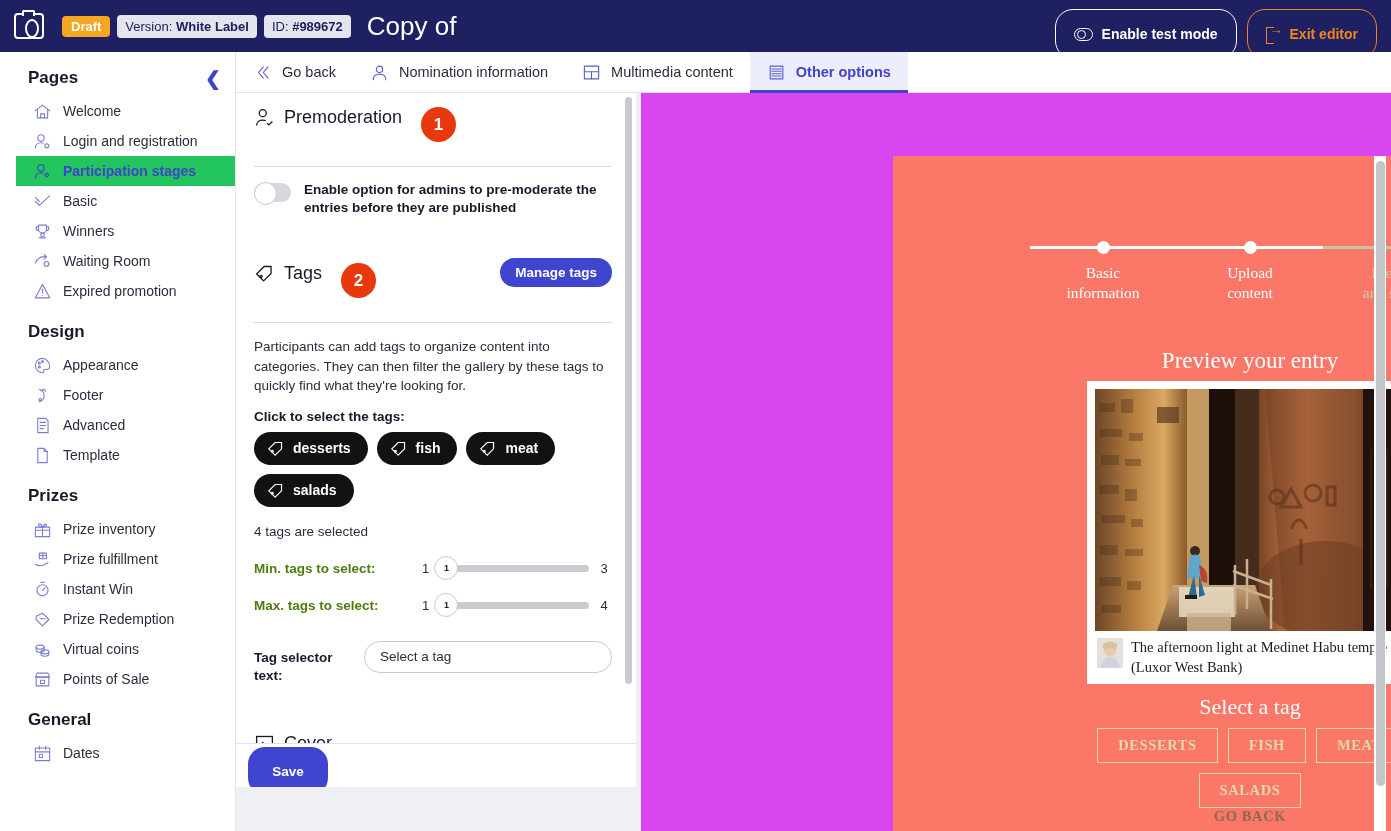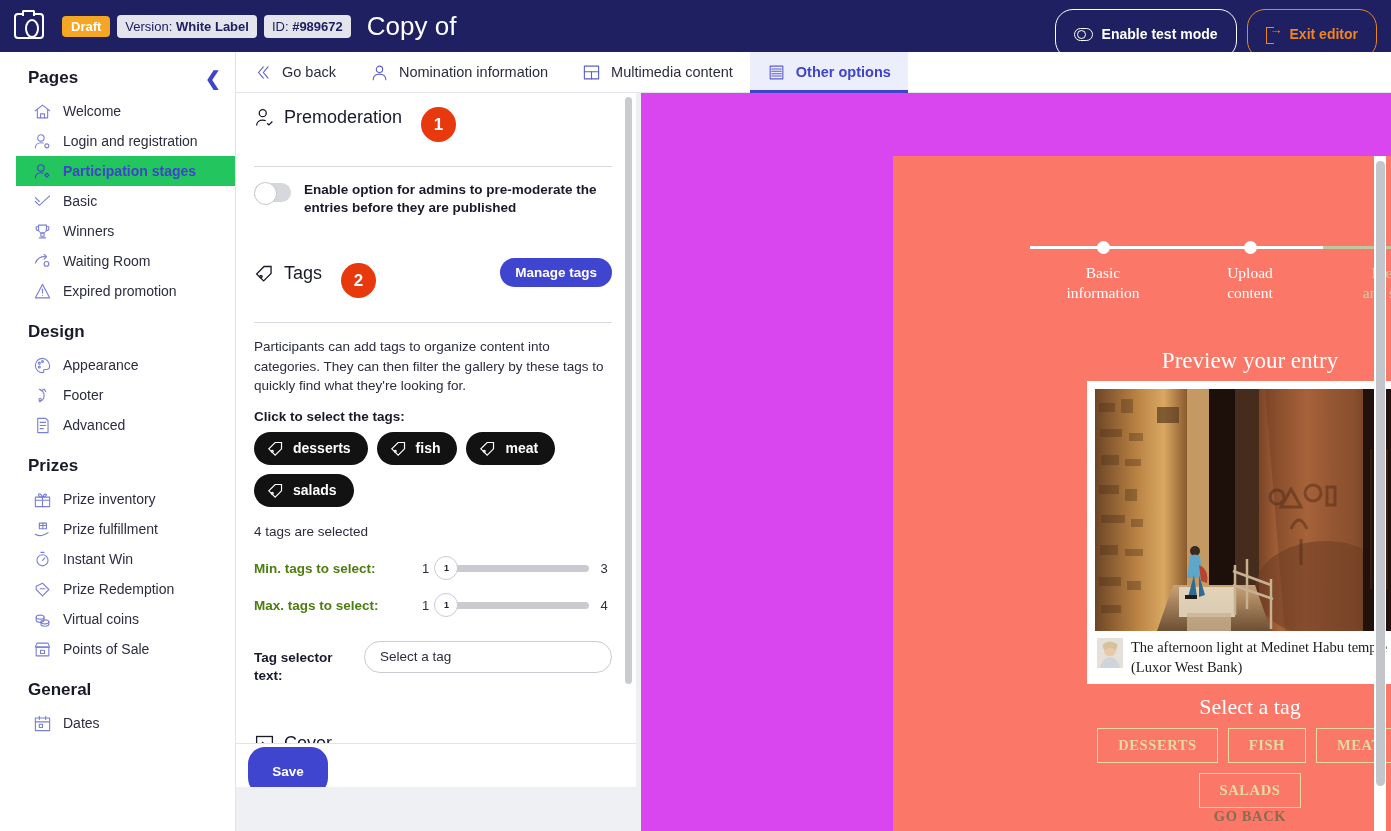--- a/index.html
+++ b/index.html
@@ -429,20 +429,29 @@
       <div class="side-item">
         <span class="side-ico">
           <svg viewBox="0 0 24 24" fill="none" stroke="currentColor" stroke-width="1.4" stroke-linecap="round" stroke-linejoin="round">
             <path d="M6 3h10l3 3v15H6z"></path>
             <path d="M9 8h7"></path>
             <path d="M9 12h7"></path>
             <path d="M9 16h4"></path>
           </svg>
         </span>
         <span>Advanced</span>
+      </div>
+      <div class="side-item">
+        <span class="side-ico">
+          <svg viewBox="0 0 24 24" fill="none" stroke="currentColor" stroke-width="1.4" stroke-linecap="round" stroke-linejoin="round">
+            <path d="M6 3h8l4 4v14H6z"></path>
+            <path d="M14 3v4h4"></path>
+          </svg>
+        </span>
+        <span>Template</span>
       </div>
       <div class="side-group-title">Prizes</div>
       <div class="side-item">
         <span class="side-ico">
           <svg viewBox="0 0 24 24" fill="none" stroke="currentColor" stroke-width="1.4" stroke-linecap="round" stroke-linejoin="round">
             <rect x="3" y="9" width="18" height="12"></rect>
             <path d="M3 13h18"></path>
             <path d="M12 9v12"></path>
             <path d="M12 9c-3 0-5-1-5-3s3-2 5 3c2-5 5-4 5-3s-2 3-5 3z"></path>
           </svg>

